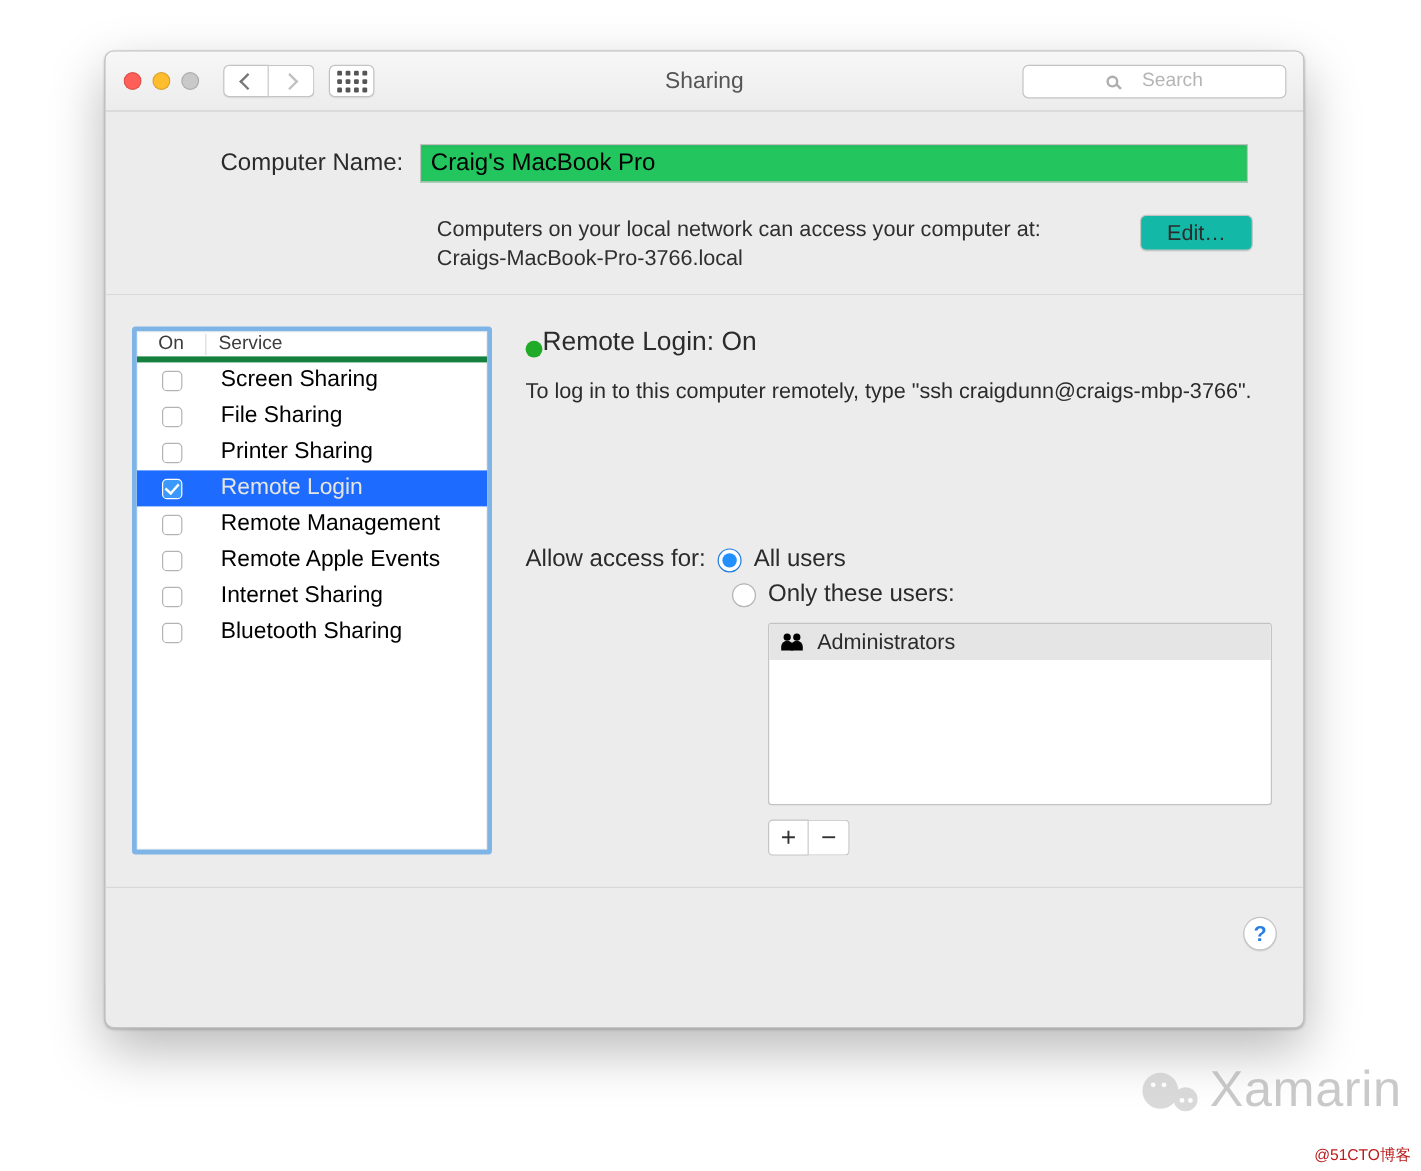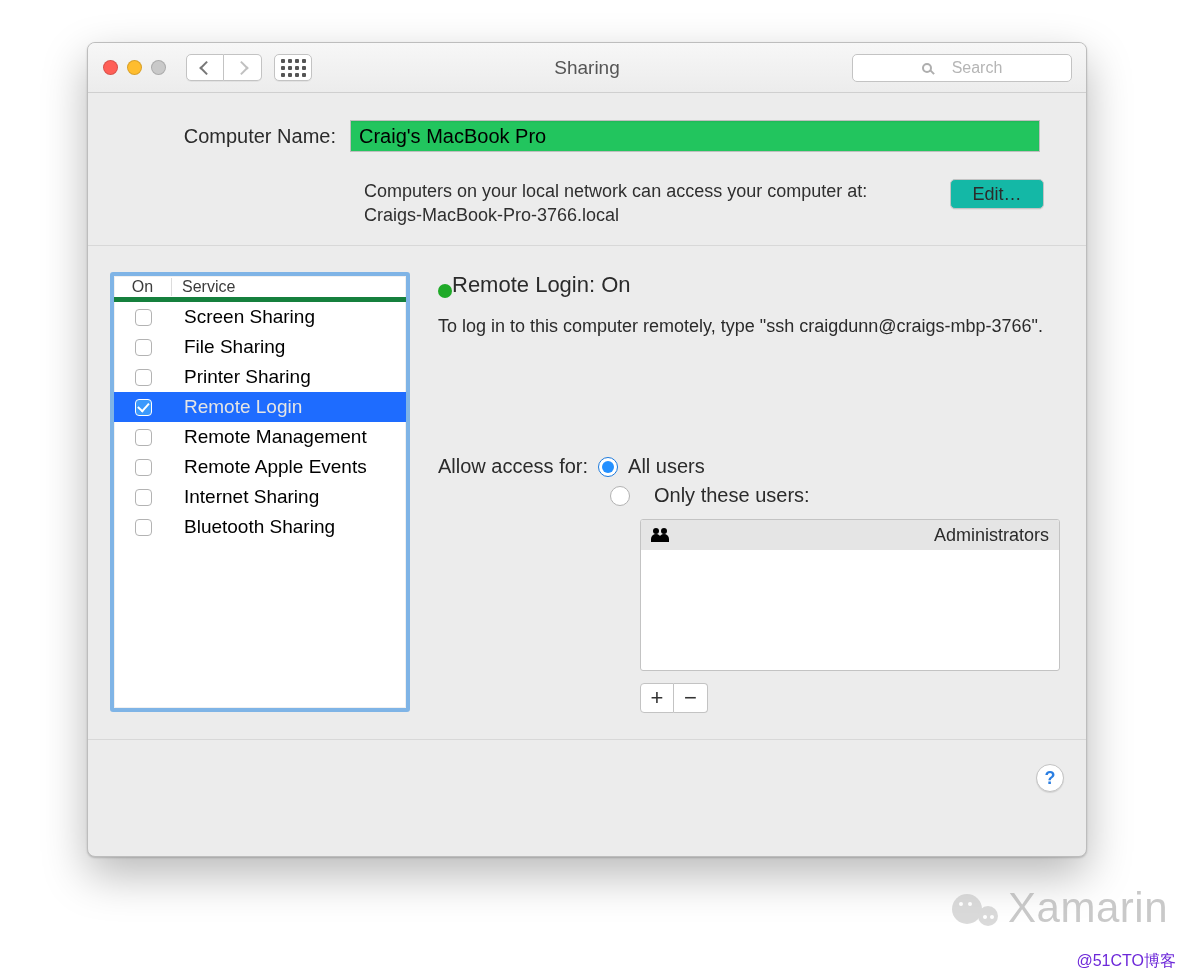--- a/index.html
+++ b/index.html
@@ -146,30 +146,30 @@
 
   .access-block { margin-top: 118px; }
   .access-row1 { display:flex; align-items:center; gap:10px; font-size:20px; }
   .radio {
     width:20px; height:20px; border:1px solid #b2b2b2; border-radius:50%;
     background:#fff; display:inline-flex; align-items:center; justify-content:center;
     flex-shrink:0;
   }
   .radio.sel { border-color:#1b79dc; }
   .radio.sel::after { content:""; width:12px; height:12px; border-radius:50%; background:#2390ff; }
-  .opt2 { margin-left: 172px; margin-top:6px; display:flex; align-items:center; gap:24px; font-size:20px; }
+  .opt2 { margin-left: 172px; margin-top:6px; display:flex; align-items:center; gap:10px; font-size:20px; }
   .users-list {
     margin-left: 202px; margin-top:12px;
     width: 420px; height: 152px;
     background:#fff; border:1px solid #c3c3c3; border-radius:3px;
     overflow:hidden;
   }
   .users-head {
     height:30px; background:#e5e5e5; display:flex; align-items:center;
-    gap:12px; padding:0 10px; font-size:18px;justify-content:space-between;
+    gap:12px; padding:0 10px; font-size:18px;
   }
   .people-icon {
     width:18px; height:14px; position:relative;
   }
   .people-icon::before, .people-icon::after{
     content:""; position:absolute; bottom:0; width:10px; height:8px;
     background:#000; border-radius:5px 5px 0 0;
   }
   .people-icon::before{ left:0; }
   .people-icon::after{ right:0; }
@@ -214,21 +214,21 @@
   .wm-logo .b2 { width:20px; height:20px; right:0; bottom:2px; }
   .wm-logo .eye {
     position:absolute; width:4px; height:4px; border-radius:50%; background:#fff;
   }
   .wm-logo .e1 { left:7px; top:14px; }
   .wm-logo .e2 { left:16px; top:14px; }
   .wm-logo .e3 { right:4px; bottom:9px; }
   .wm-logo .e4 { right:11px; bottom:9px; }
   .attrib {
     position:absolute; right:8px; bottom:4px;
-    font-size:16px; color:#6d28d9;
+    font-size:13px; color:#b91c1c;
   }
 </style>
 </head>
 <body>
 
 <div class="window">
 
   <div class="titlebar">
     <div class="tl-lights">
       <div class="tl-dot tl-close"></div>

